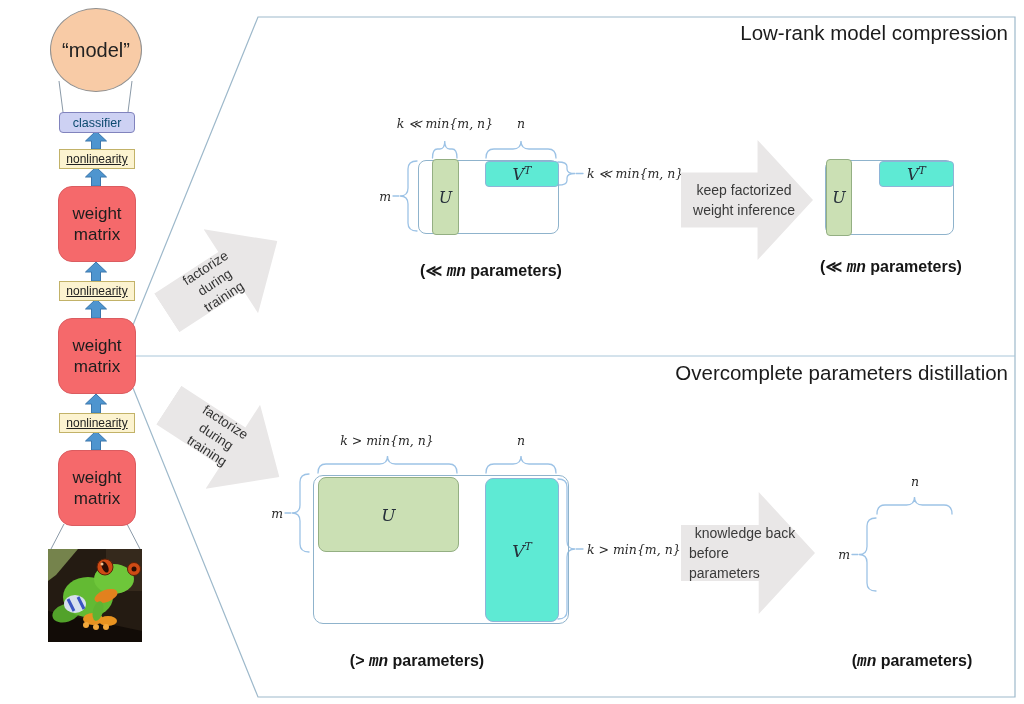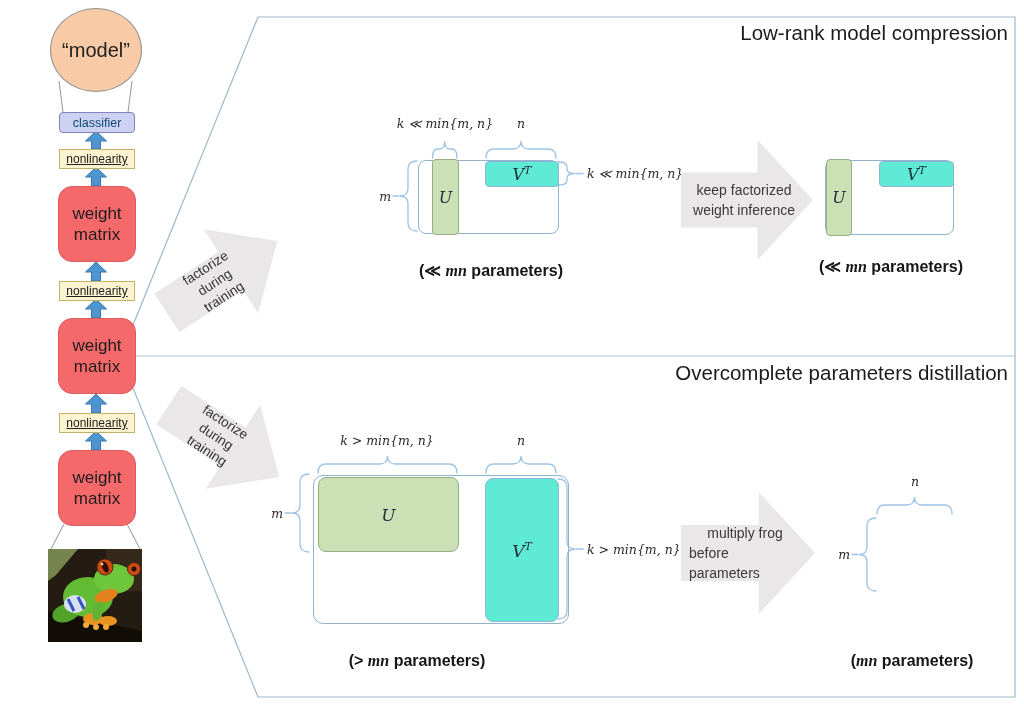--- a/index.html
+++ b/index.html
@@ -26,21 +26,21 @@
   .ugreen{background:#CBE0B4;border:1px solid #94AF83;display:flex;align-items:center;justify-content:center;}
   .vblue{background:#5eead4;border:1px solid #8EB4D8;display:flex;align-items:center;justify-content:center;}
   .mint{background:#A2F2D0;border:1.2px solid #44B98C;border-radius:12px;
     display:flex;align-items:center;justify-content:center;}
   .mlab{font-family:"DejaVu Serif",serif;font-style:italic;font-size:16px;color:#26303a;}
   .mlab sup{font-size:11px;font-style:italic;}
   .blab{font-family:"DejaVu Serif",serif;font-style:italic;font-size:12.5px;color:#2b2b2b;white-space:nowrap;}
   .ctr{text-align:center;} .rgt{text-align:right;}
   
   .caption{font-size:16px;font-weight:bold;color:#161616;text-align:center;white-space:nowrap;}
-  .caption .mnI{font-family:Liberation Serif, serif;font-style:italic;font-weight:bold;margin-top:46px;}
+  .caption .mnI{font-family:Liberation Mono, monospace;font-style:italic;font-weight:bold;margin-top:46px;}
   
   .blockarrow{position:absolute;inset:0;background:#E9E7E7;
     clip-path:polygon(0 27%,58% 27%,58% 0,100% 50%,58% 100%,58% 73%,0 73%);}
   .arrtext{position:absolute;inset:0;display:flex;flex-direction:column;align-items:center;
     justify-content:center;font-size:14px;line-height:20px;color:#3a3a3a;padding-right:14px;box-sizing:border-box;padding-left:8px;}
   .facttext{position:absolute;inset:0;display:flex;flex-direction:column;align-items:center;
     justify-content:center;font-size:13.5px;line-height:17px;color:#333;padding-right:18px;box-sizing:border-box;}
 </style>
 </head>
 <body>
@@ -196,21 +196,21 @@
   <div class="abs blab ctr" style="left:491px;top:433px;width:60px;">n</div>
   <div class="abs blab rgt" style="left:253px;top:506px;width:30px;">m</div>
   <div class="abs blab" style="left:587px;top:542px;width:90px;">k &gt; min{m, n}</div>
   <div class="abs caption" style="left:327px;top:652px;width:180px;">
     <span>(&gt; </span><span class="mnI">mn</span><span> parameters)</span>
   </div>
 
   <div class="abs" style="left:681px;top:492px;width:134px;height:122px;">
     <div class="blockarrow"></div>
     <div class="arrtext">
-      <div>multiply frog</div>
+      <div>knowledge back</div>
       <div>before parameters</div>
     </div>
   </div>
 
   <div class="abs blab ctr" style="left:885px;top:474px;width:60px;">n</div>
   <div class="abs blab rgt" style="left:820px;top:547px;width:30px;">m</div>
   <div class="abs caption" style="left:822px;top:652px;width:180px;">
     <span>(</span><span class="mnI">mn</span><span> parameters)</span>
   </div>
 

